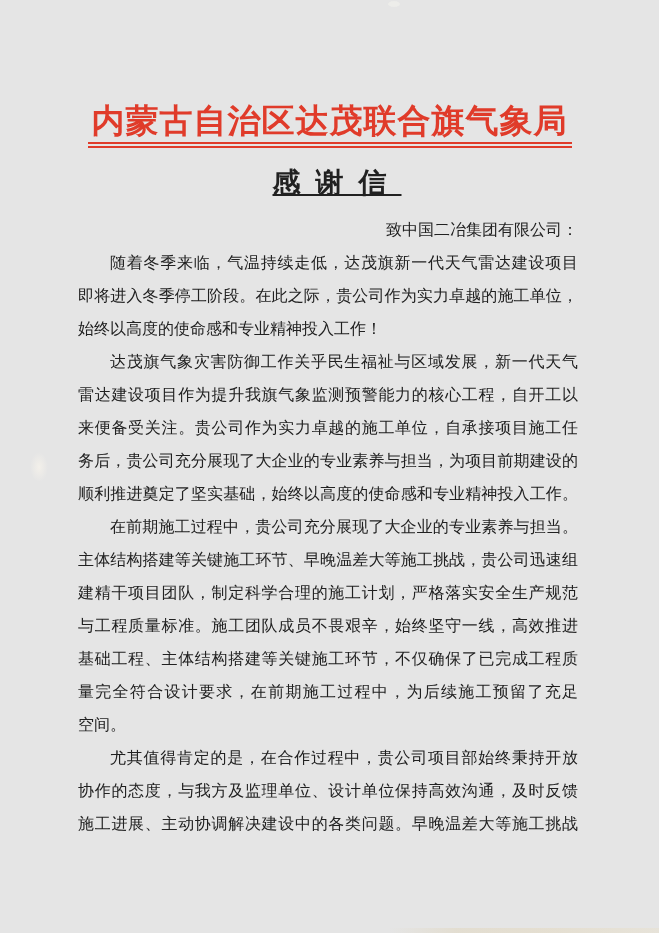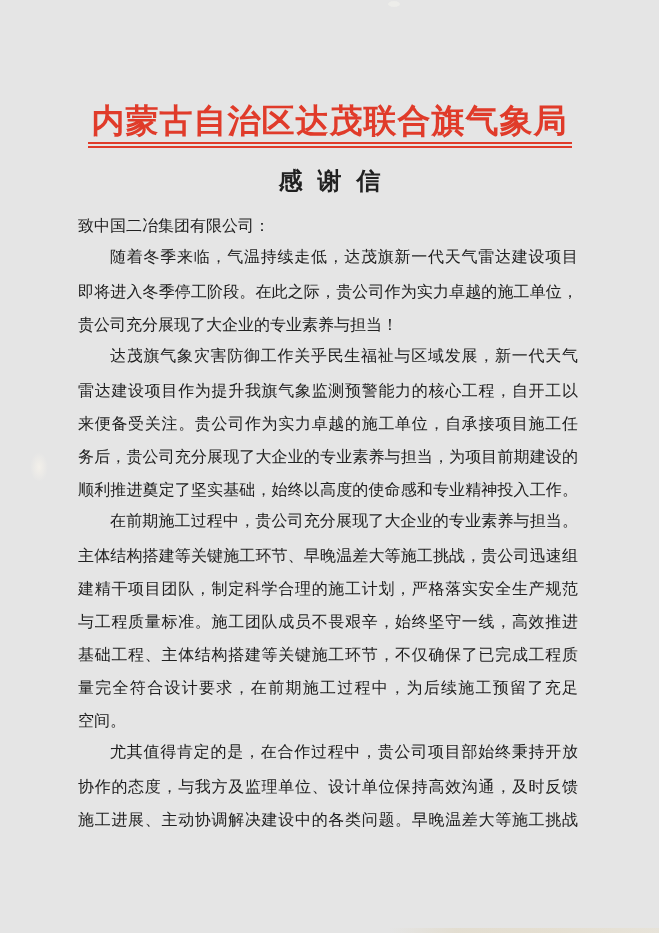--- a/index.html
+++ b/index.html
@@ -32,50 +32,51 @@
     color: var(--letterhead-red);
     letter-spacing: 1px;
     line-height: 1.1;
     padding: 0 4px 3px 4px;
     border-bottom: 6px double var(--letterhead-red);
   }
 
   
   .title {
     text-align: center;
-    font-size: 24px;
+    font-size: 28px;
     font-weight: bold;
     color: var(--text-color);
     letter-spacing: 15px;
     padding-left: 15px; 
     margin-top: 21px;
     line-height: 1;
+    text-decoration: underline;
   }
 
   
   .body {
     width: 500px;
     margin-left: 78px;
     margin-top: 16px;
     font-size: 16px;
     line-height: 33px;
     color: var(--text-color);
   }
   .line {
     height: 33px;
     white-space: nowrap;
     text-align: justify;
     text-align-last: justify;
   }
   .line.short { text-align-last: left; }
-  .line.indent { text-indent: 2em; font-family: Liberation Mono, monospace; }
+  .line.indent { text-indent: 2em; }
   .salutation {
     height: 33px;
     white-space: nowrap;
-    text-align: left;
+    text-align: right;
   }
 
   
   .smudge-top {
     position: absolute;
     left: 388px; top: 1px;
     width: 12px; height: 6px;
     background: #ededea;
     border-radius: 50%;
     opacity: 0.9;
@@ -107,21 +108,21 @@
   </div>
 
   <h1 class="title">感谢信</h1>
 
   <div class="body">
     <div class="salutation">致中国二冶集团有限公司：</div>
     <div id="paragraphs">
         <div>
           <div class="line indent">随着冬季来临，气温持续走低，达茂旗新一代天气雷达建设项目</div>
           <div class="line">即将进入冬季停工阶段。在此之际，贵公司作为实力卓越的施工单位，</div>
-          <div class="line short">贵公司充分展现了大企业的专业素养与担当！</div>
+          <div class="line short">始终以高度的使命感和专业精神投入工作！</div>
         </div>
         <div>
           <div class="line indent">达茂旗气象灾害防御工作关乎民生福祉与区域发展，新一代天气</div>
           <div class="line">雷达建设项目作为提升我旗气象监测预警能力的核心工程，自开工以</div>
           <div class="line">来便备受关注。贵公司作为实力卓越的施工单位，自承接项目施工任</div>
           <div class="line">务后，贵公司充分展现了大企业的专业素养与担当，为项目前期建设的</div>
           <div class="line">顺利推进奠定了坚实基础，始终以高度的使命感和专业精神投入工作。</div>
         </div>
         <div>
           <div class="line indent">在前期施工过程中，贵公司充分展现了大企业的专业素养与担当。</div>

